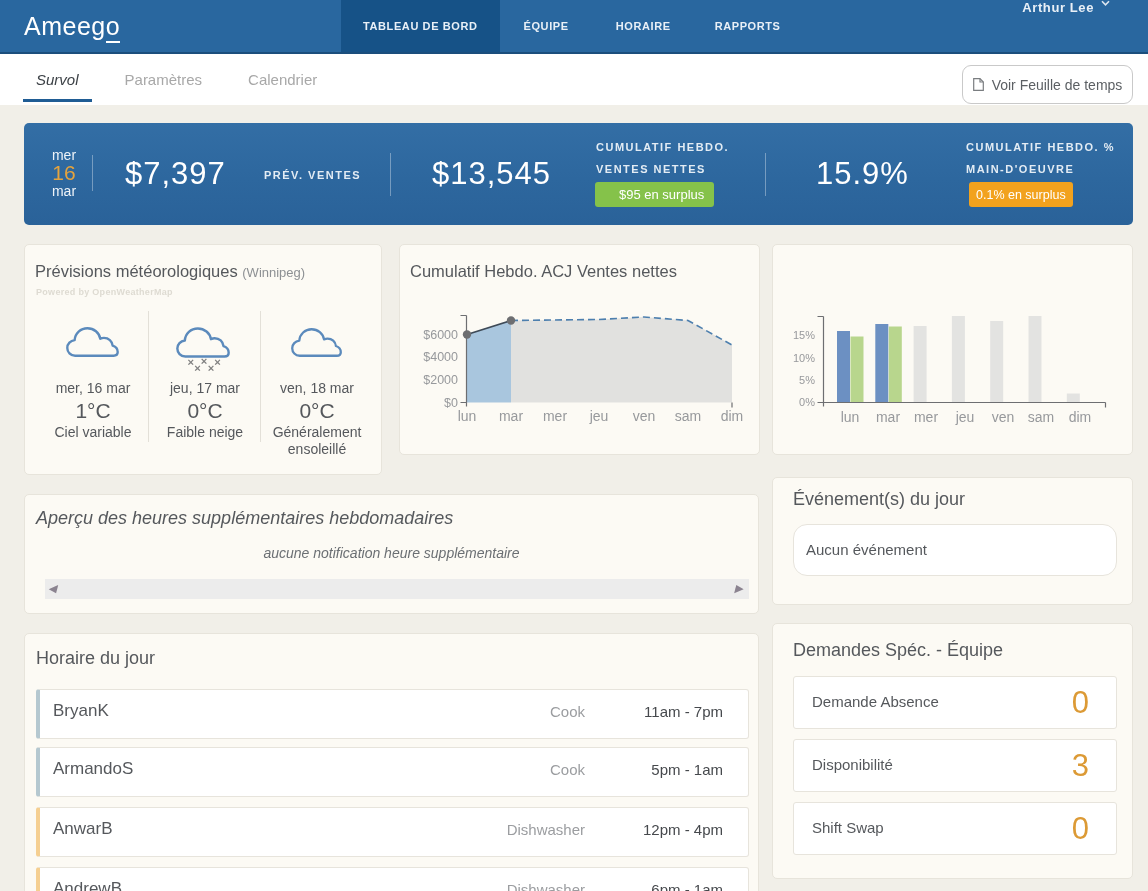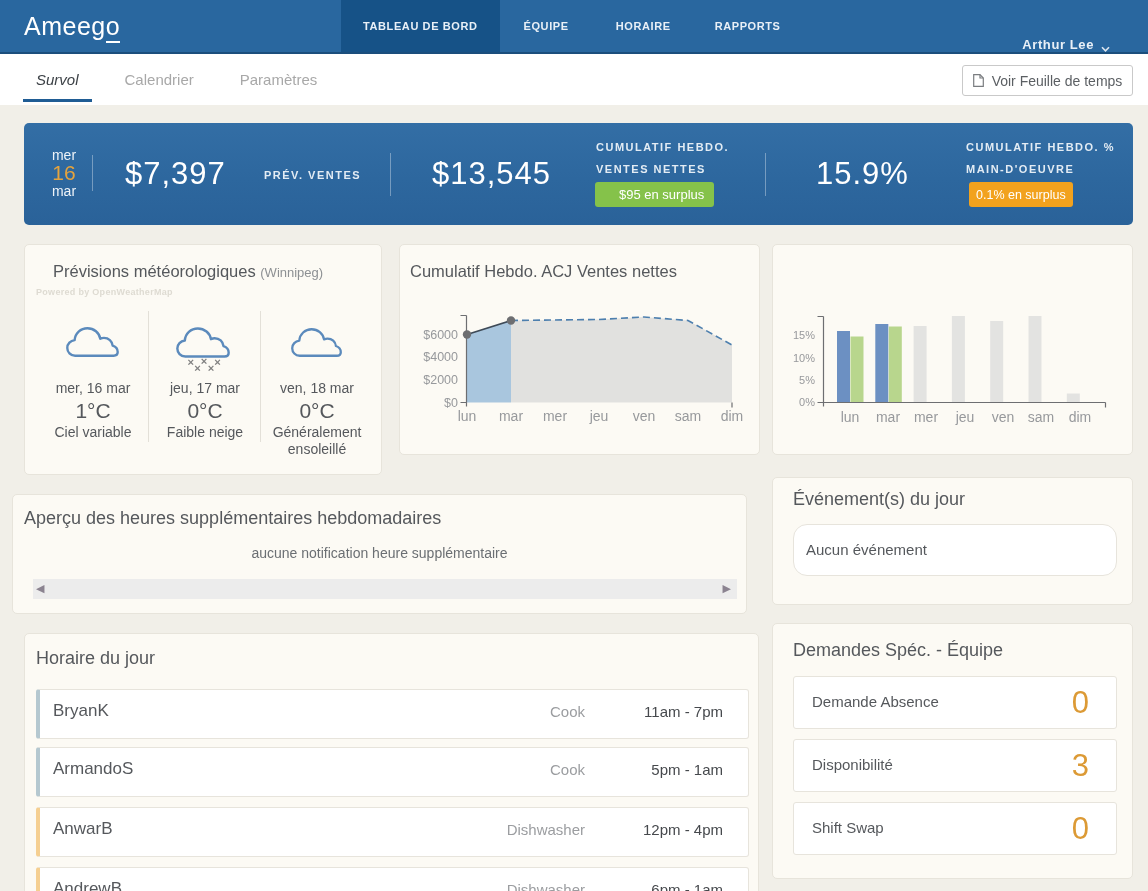--- a/index.html
+++ b/index.html
@@ -9,33 +9,33 @@
 
 
 .topnav { position:absolute; left:0; top:0; width:1148px; height:54px;
   background:#29679f; border-bottom:2px solid #1b4e7c; }
 .logo { position:absolute; left:24px; top:12px; color:#fff; font-size:25px; letter-spacing:0.5px; }
 .logo .u { border-bottom:2px solid #fff; padding-bottom:1px; }
 .mainnav { position:absolute; left:341px; top:0; height:52px; display:flex; }
 .mainnav a { display:flex; align-items:center; padding:0; color:#e9f0f7;
   font-size:11px; font-weight:bold; letter-spacing:0.6px; text-decoration:none; }
 .mainnav a.active { background:#165287; padding:0 22px; }
-.user { position:absolute; right:38px; top:0; height:52px; display:flex; align-items:flex-end;
+.user { position:absolute; right:38px; top:0; height:52px; display:flex; align-items:flex-start;
   color:#e9f0f7; font-size:13px; font-weight:bold; letter-spacing:0.6px; }
 .user svg.caret { margin-left:7px; }
 
 
 .subnav { position:absolute; left:0; top:54px; width:1148px; height:51px; background:#fff; }
 .tabs { position:absolute; left:23px; top:0; height:51px; display:flex; }
 .tab { position:relative; height:51px; display:flex; align-items:center; justify-content:center;
   font-size:15px; color:#a8a8a8; padding:0 13px; margin-right:20px; }
 .tab.active { color:#3d4247;font-style:italic; }
 .tab.active:after { content:""; position:absolute; left:0; right:0; bottom:3px; height:3px; background:#1f5c94; }
-.btn-feuille { position:absolute; right:15px; top:11px; width:171px; height:31px;
-  background:#fff; border:1px solid #c9c9c9; border-radius:3px;
+.btn-feuille { position:absolute; right:15px; top:11px; width:171px; height:39px;
+  background:#fff; border:1px solid #c9c9c9; border-radius:9px;
   display:flex; align-items:center; justify-content:center; font-size:14px; color:#5b5f63; }
 .btn-feuille svg { margin-right:8px; }
 
 
 .hero { position:absolute; left:24px; top:123px; width:1109px; height:102px;
   background:linear-gradient(180deg,#336ea5 0%, #2d679e 55%, #2a6299 100%);
   border-radius:5px; color:#fff; }
 .hero .datebox { position:absolute; left:16px; top:25px; width:48px; text-align:center; }
 .hero .datebox .d1 { font-size:14px; color:#eef3f8; line-height:14px; }
 .hero .datebox .d2 { font-size:21px; color:#e5a33d; line-height:22px; }
@@ -47,40 +47,40 @@
   display:flex; align-items:center; padding:0 10px; }
 .badge.green { background:#85c24a;padding-left:24px; }
 .badge.orange { background:#f2a21e; }
 
 
 .card { position:absolute; background:#fcfaf4; border:1px solid #e7e4db; border-radius:5px; }
 .card h2 { font-size:16.5px; font-weight:normal; color:#55585c; }
 
 
 #weather { left:24px; top:244px; width:358px; height:231px; }
-#weather h2 { position:absolute; left:28px; top:17px; }
+#weather h2 { position:absolute; left:10px; top:17px; }
 #weather h2 .city { font-size:13px; color:#8d9093; }
 #weather .powered { position:absolute; left:11px; top:42px; font-size:9px; font-weight:bold;
   color:#dedbd2; letter-spacing:0.3px; }
 .wcol { position:absolute; top:0; height:213px; width:112px; text-align:center; color:#55585c; }
 .wcol svg { position:absolute; }
 .wcol .date { position:absolute; top:135px; left:0; right:0; font-size:14px; }
 .wcol .temp { position:absolute; top:154px; left:0; right:0; font-size:21px; }
 .wcol .desc { position:absolute; top:179px; left:0; right:0; font-size:14px; line-height:17px; }
 .wdiv { position:absolute; top:66px; height:131px; width:1px; background:#e3e0d8; }
 
 
 #sales { left:399px; top:244px; width:361px; height:211px; }
 #sales h2 { position:absolute; left:10px; top:17px; }
 #labour { left:772px; top:244px; width:361px; height:211px; }
 #labour h2 { position:absolute; left:12px; top:17px; }
 .chart-svg { position:absolute; left:0; top:0; }
 
 
-#overtime { left:12px; top:494px; width:735px; height:120px; }
+#overtime { left:24px; top:494px; width:735px; height:120px;font-style:italic; }
 #overtime h2 { position:absolute; left:11px; top:13px; font-size:18px; }
 #overtime .note { position:absolute; left:0; right:0; top:50px; text-align:center;
   font-size:14px; color:#6b6f73; }
 #overtime .scroll { position:absolute; left:20px; top:84px; width:704px; height:20px; background:#ececec; }
 #overtime .scroll .ar { position:absolute; top:3px; font-size:11px; color:#8b8390; }
 #overtime .scroll .ar.l { left:3px; }
 #overtime .scroll .ar.r { right:6px; }
 
 
 #horaire { left:24px; top:633px; width:735px; height:400px; }
@@ -119,22 +119,22 @@
     <a href="#" style="margin-left:44px;">RAPPORTS</a>
   </nav>
   <div class="user">Arthur Lee <svg class="caret" width="9" height="6" viewBox="0 0 9 6">
         <path d="M1 1.2 L4.5 4.8 L8 1.2" fill="none" stroke="#dce6f0" stroke-width="1.6"></path>
       </svg></div>
 </header>
 
 <div class="subnav">
   <div class="tabs">
     <div class="tab active">Survol</div>
+    <div class="tab">Paramètres</div>
     <div class="tab">Calendrier</div>
-    <div class="tab">Paramètres</div>
   </div>
   <div class="btn-feuille">
     <svg width="11" height="13" viewBox="0 0 11 13">
         <path d="M0.7 0.7 h6.3 l3.3 3.3 v8.3 h-9.6 z" fill="none" stroke="#7a7d80" stroke-width="1.2"></path>
         <path d="M7 0.7 v3.3 h3.3" fill="none" stroke="#7a7d80" stroke-width="1.2"></path>
       </svg>
     Voir Feuille de temps
   </div>
 </div>
 

